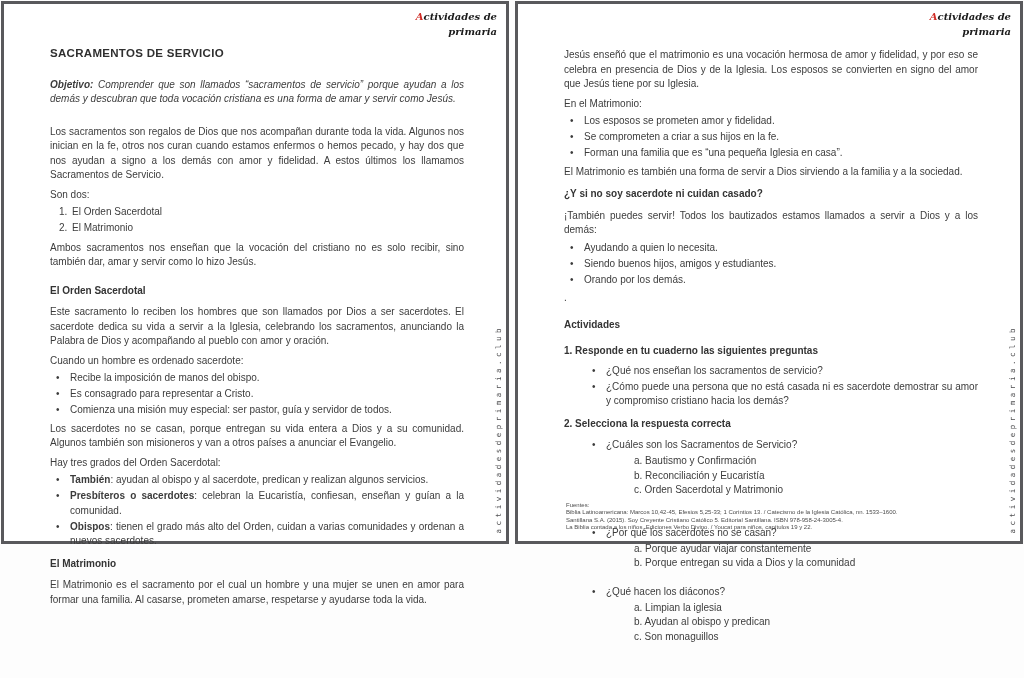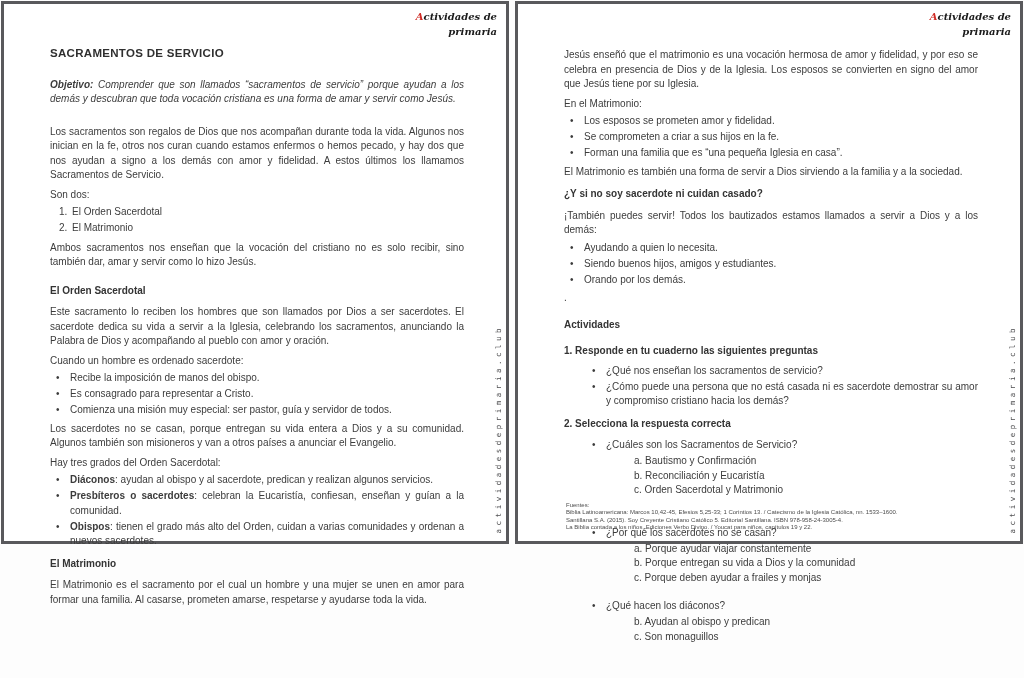--- a/index.html
+++ b/index.html
@@ -120,21 +120,21 @@
           <span class="tx">Comienza una misión muy especial: ser pastor, guía y servidor de todos.</span>
         </div>
     </div>
 
     <p>Los sacerdotes no se casan, porque entregan su vida entera a Dios y a su comunidad. Algunos también son misioneros y van a otros países a anunciar el Evangelio.</p>
     <p class="mb-sm">Hay tres grados del Orden Sacerdotal:</p>
 
     <div class="ul">
       <div class="li">
           <span class="mk"></span>
-          <span class="tx"><b>Diáconos</b><span>: ayudan al obispo y al sacerdote, predican y realizan algunos servicios.</span></span>
+          <span class="tx"><b>También</b><span>: ayudan al obispo y al sacerdote, predican y realizan algunos servicios.</span></span>
         </div>
       <div class="li">
           <span class="mk"></span>
           <span class="tx"><b>Presbíteros o sacerdotes</b><span>: celebran la Eucaristía, confiesan, enseñan y guían a la comunidad.</span></span>
         </div>
       <div class="li">
           <span class="mk"></span>
           <span class="tx"><b>Obispos</b><span>: tienen el grado más alto del Orden, cuidan a varias comunidades y ordenan a nuevos sacerdotes.</span></span>
         </div>
     </div>
@@ -219,27 +219,27 @@
         <div class="opt">b. Reconciliación y Eucaristía</div>
         <div class="opt">c. Orden Sacerdotal y Matrimonio</div>
       </div>
       <div class="qa" style="margin-top:28px;">
         <div class="li">
             <span class="mk"></span>
             <span class="tx">¿Por qué los sacerdotes no se casan?</span>
           </div>
         <div class="opt">a. Porque ayudar viajar constantemente</div>
         <div class="opt">b. Porque entregan su vida a Dios y la comunidad</div>
-        <div class="opt">c. Porque deben ayudar a frailes y monjas</div>
       </div>
       <div class="qa" style="margin-top:14px;">
         <div class="li">
             <span class="mk"></span>
             <span class="tx">¿Qué hacen los diáconos?</span>
           </div>
+        <div class="opt">a. Limpian la iglesia</div>
         <div class="opt">b. Ayudan al obispo y predican</div>
         <div class="opt">c. Son monaguillos</div>
       </div>
     </div>
   </div>
 
   <div class="sources">
     <div>Fuentes:</div>
     <div>Biblia Latinoamericana: Marcos 10,42-45, Efesios 5,25-33; 1 Corintios 13.  /  Catecismo de la Iglesia Católica, nn. 1533–1600.</div>
     <div>Santillana S.A. (2015). Soy Creyente Cristiano Católico 5. Editorial Santillana. ISBN 978-958-24-3005-4.</div>

